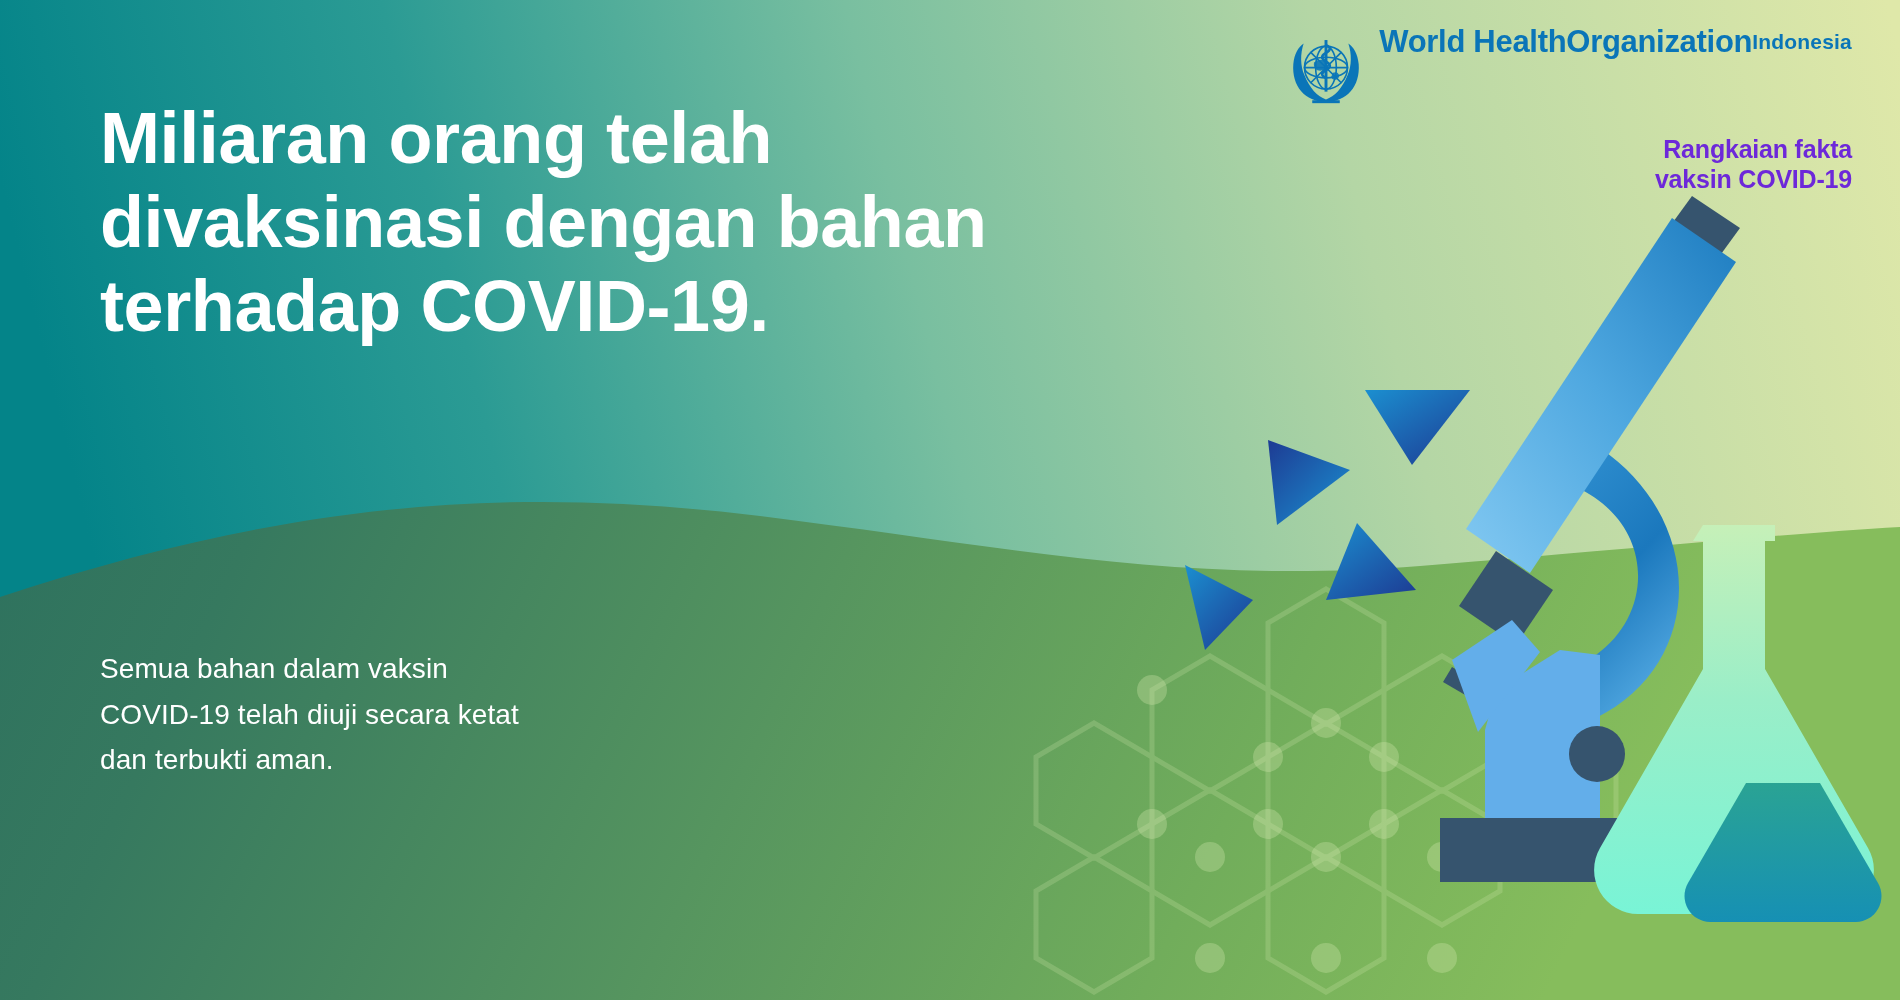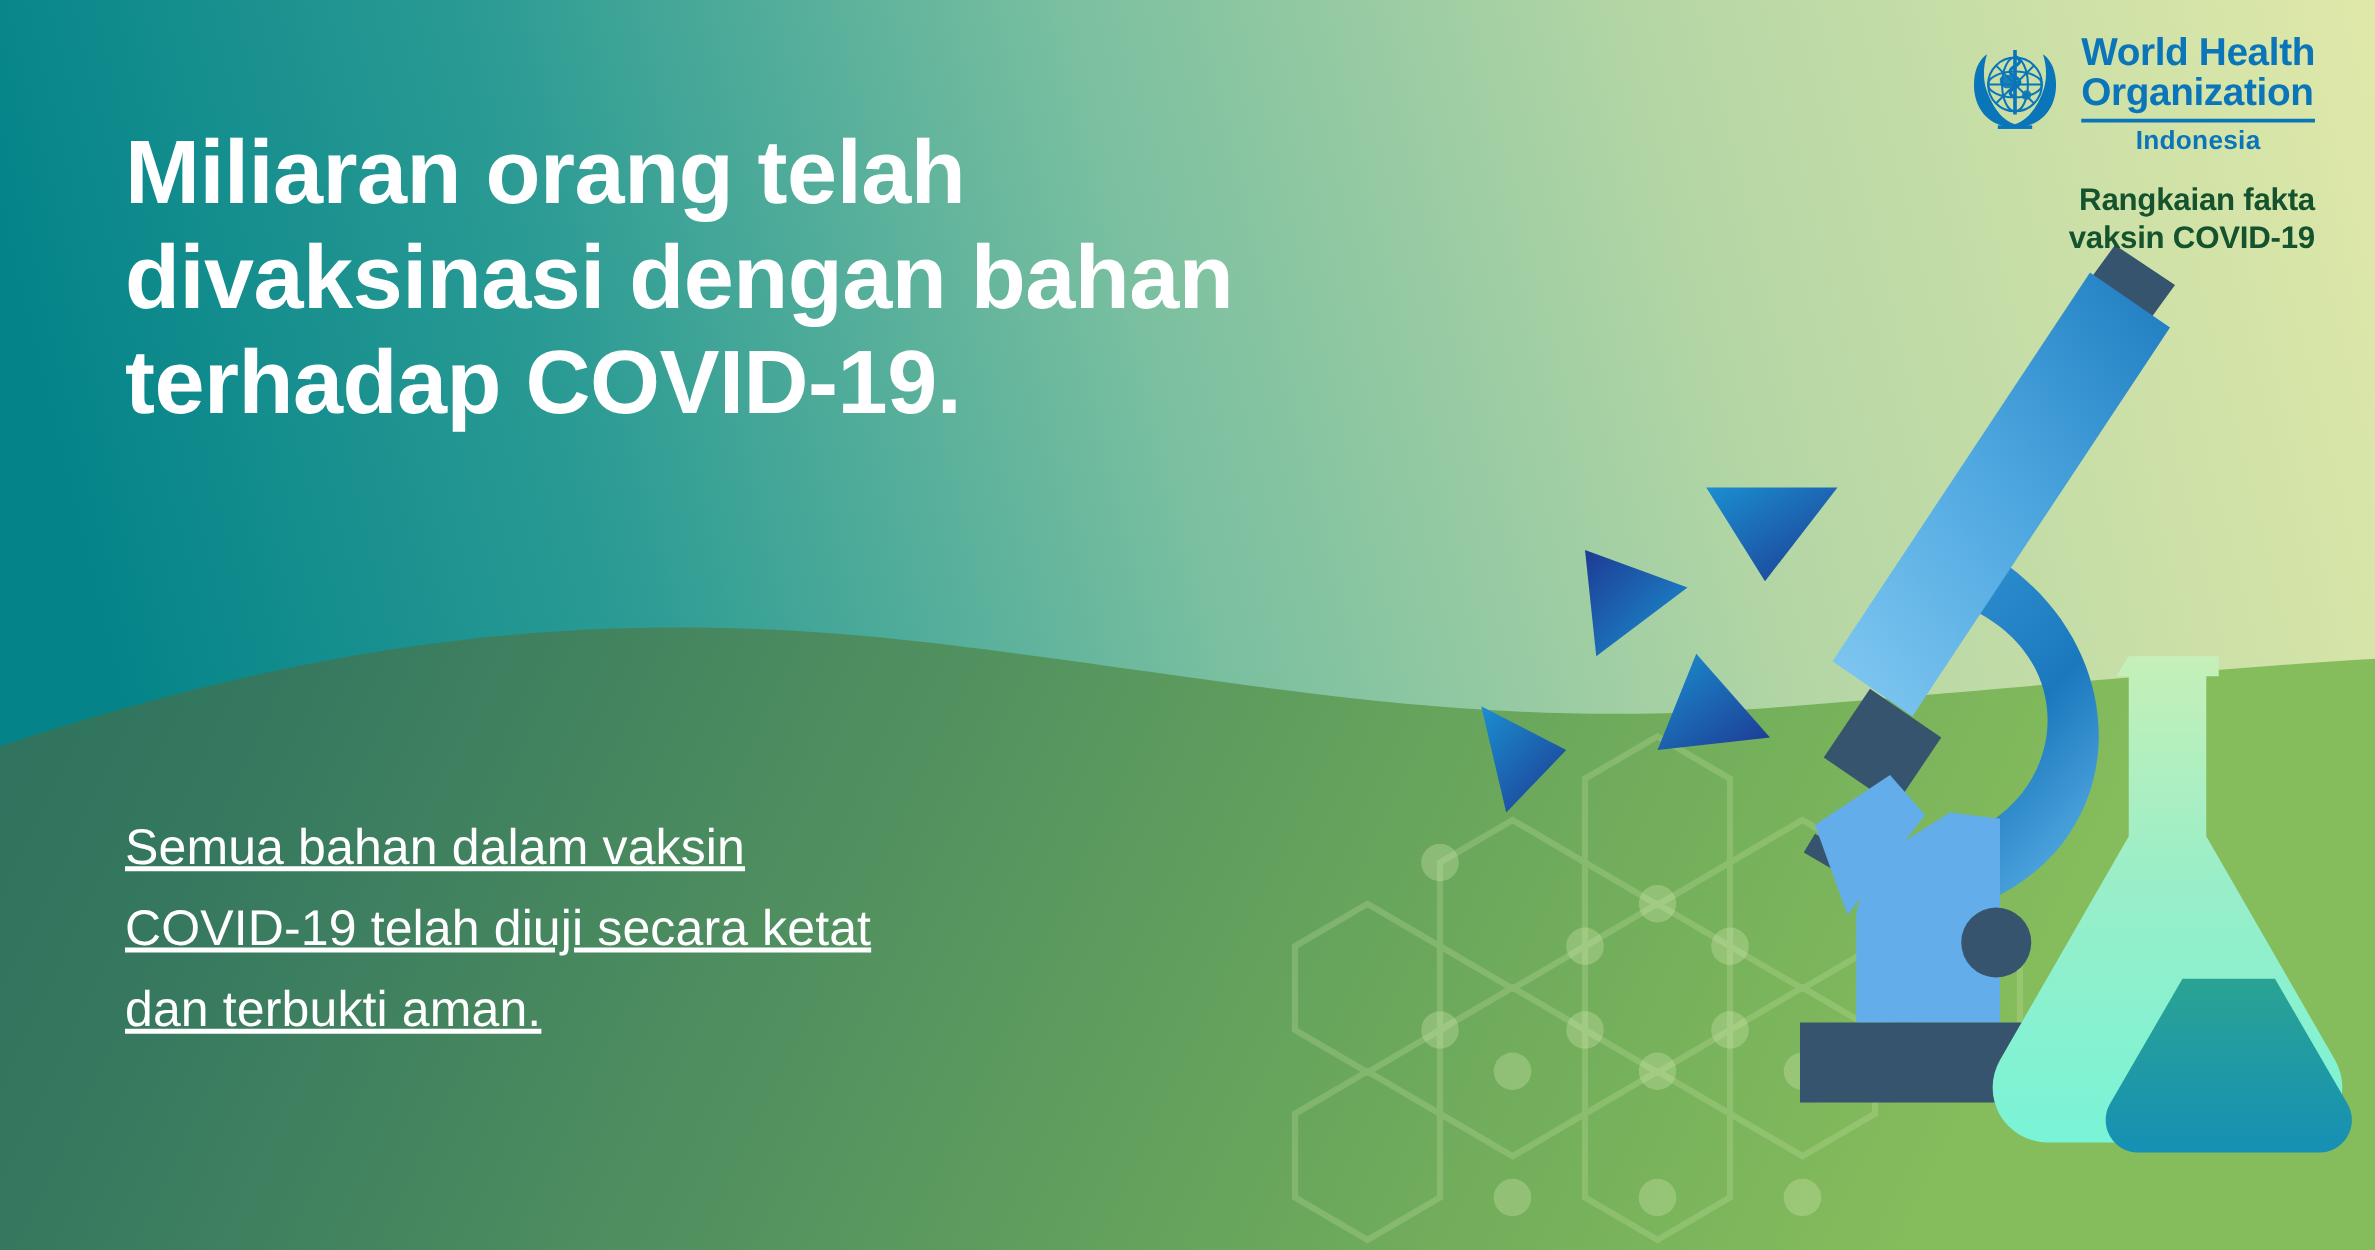--- a/index.html
+++ b/index.html
@@ -14,44 +14,44 @@
   #headline{
     position:absolute;left:100px;top:96px;width:920px;
     color:#ffffff;font-size:72px;line-height:1.17;
     font-weight:700;letter-spacing:-0.4px;
   }
   #headline .hl{display:block;white-space:nowrap;}
 
   
   #bodycopy{
     position:absolute;left:100px;top:646px;width:760px;
-    color:#ffffff;font-size:40px;line-height:1.63;
-    font-weight:300;letter-spacing:0.1px;text-decoration:underline;
+    color:#ffffff;font-size:28px;line-height:1.63;
+    font-weight:300;letter-spacing:0.1px;
   }
   #bodycopy .bl{display:block;white-space:nowrap;}
 
   
   #logoblock{
     position:absolute;right:48px;top:26px;
     display:flex;flex-direction:column;align-items:flex-end;
   }
   #logo-row{display:flex;align-items:flex-start;}
   #who-emblem{width:86px;height:86px;flex:none;margin-right:10px;margin-top:2px;}
-  #who-words{display:flex;flex-direction:column;align-items:flex-start;}
+  #who-words{display:flex;flex-direction:row;align-items:flex-start;}
   #who-words .wl{
     color:#0a75b8;font-size:31px;font-weight:700;line-height:1.03;
     letter-spacing:-0.3px;white-space:nowrap;
   }
   #who-rule{height:3px;background:#0a75b8;width:100%;margin:5px 0 3px 0;}
   #who-country{
     color:#0a75b8;font-size:21px;font-weight:700;letter-spacing:0.2px;
     align-self:center;white-space:nowrap;text-align:right;
   }
   #tagline{
-    margin-top:20px;text-align:right;color:#14532d;
+    margin-top:20px;text-align:right;color:#6d28d9;
     font-size:25px;font-weight:700;line-height:1.2;letter-spacing:-0.2px;
   }
   #tagline .tl{display:block;white-space:nowrap;}
 </style>
 </head>
 <body>
 
 <div id="poster">
 
   <svg class="layer" viewBox="0 0 1900 1000" preserveAspectRatio="none">

